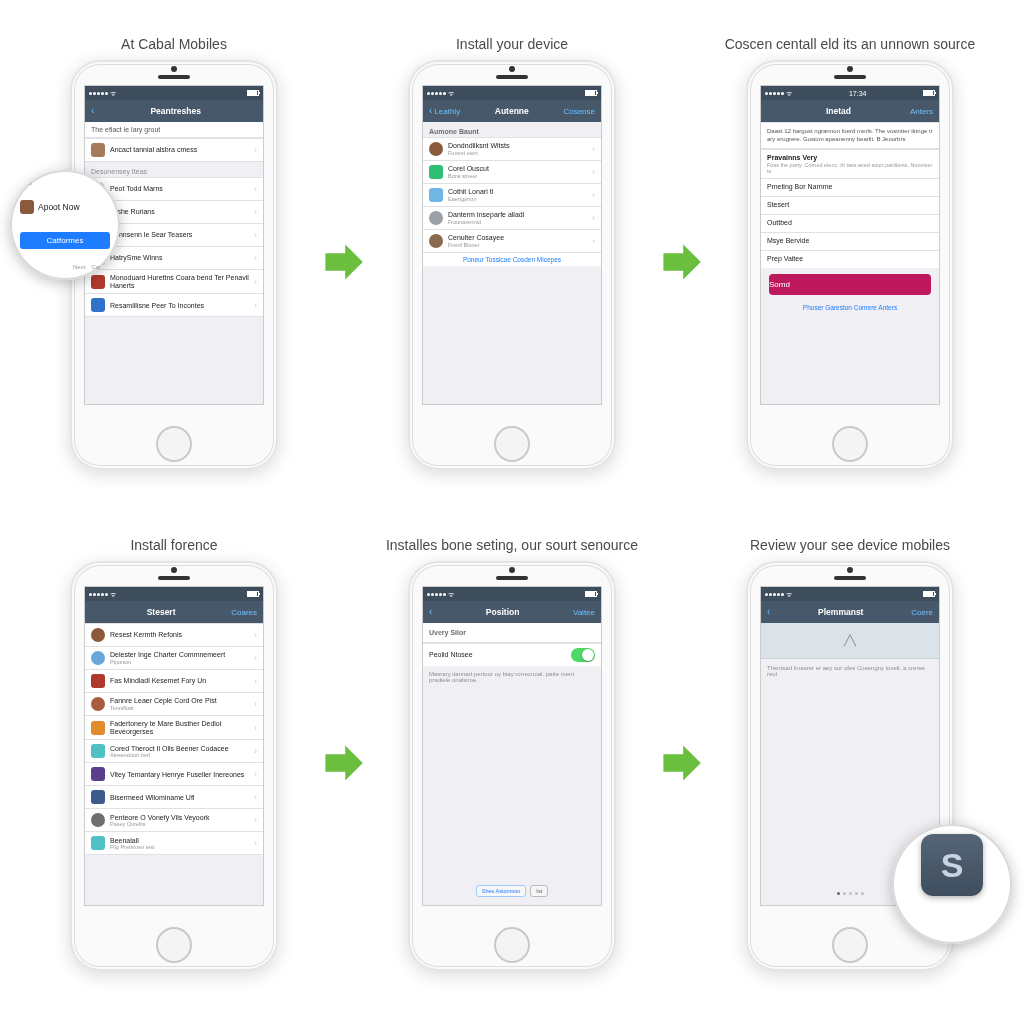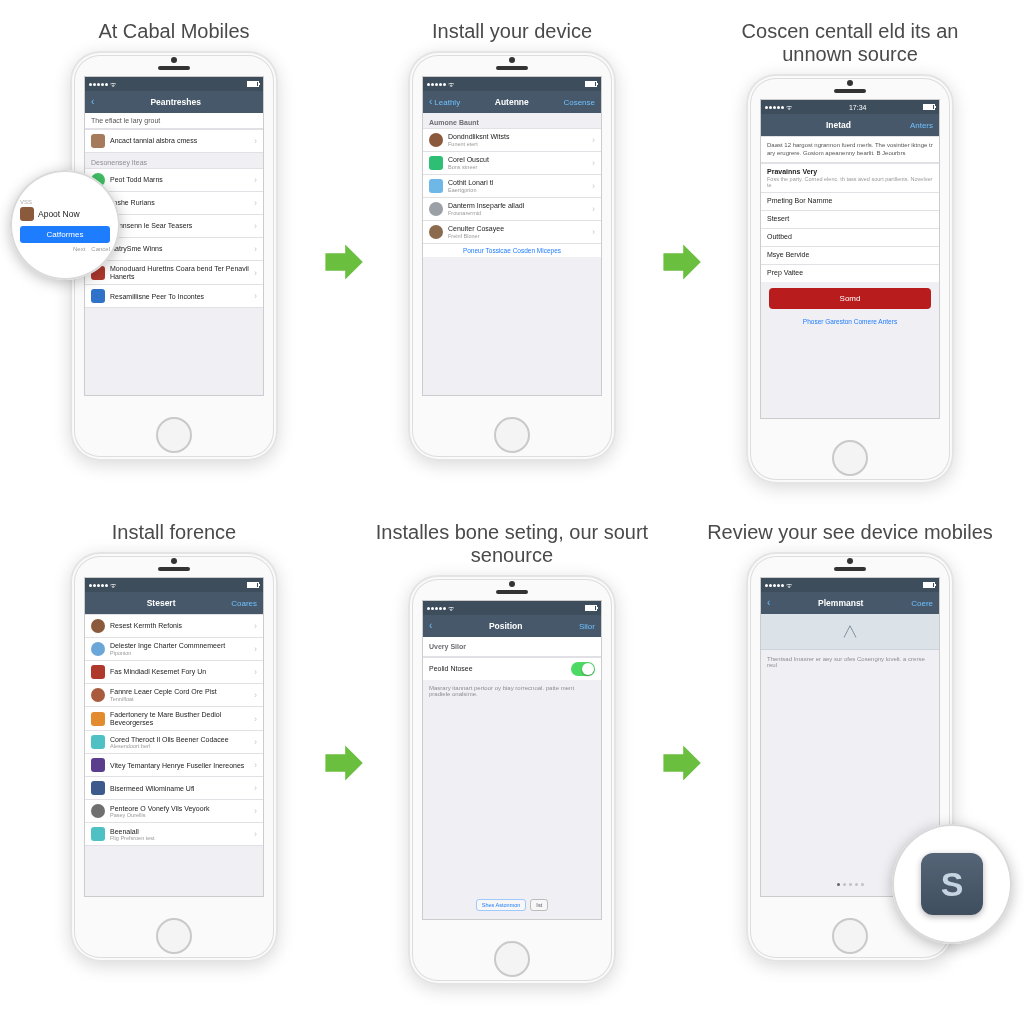--- a/index.html
+++ b/index.html
@@ -19,24 +19,25 @@
     width: 1024px;
     height: 1024px;
   }
   .cell {
     display: flex;
     flex-direction: column;
     align-items: center;
     position: relative;
   }
   .caption {
-    font-size: 20px;
+    font-size: 14px;
     color: #4a4a4a;
     margin-bottom: 8px;
-    text-align: center;
+    text-align: right;
+    margin-top: 16px;
   }
   .arrow-cell {
     display: flex;
     align-items: center;
     justify-content: center;
   }
   .arrow-cell svg { width: 44px; height: 44px; }
 
   
   .phone {
@@ -130,38 +131,38 @@
   .row .lbl{ flex:1; font-size:7px; color:#222; line-height:1.1;}
   .row .lbl .sub{ display:block; color:#999; font-size:5.5px;}
   .row .chev-r{ color:#c7c7cc; font-size:9px;}
   .app-icon{
     width:14px;height:14px;border-radius:3px;flex:0 0 14px;
     display:flex;align-items:center;justify-content:center;font-size:8px;color:#fff;
   }
   .app-icon.round{border-radius:50%;}
 
   .blue-btn{
-    margin:6px 8px;background:#b91c1c;color:#fff;text-align:center;
+    margin:6px 8px;background:#be185d;color:#fff;
     font-size:8px;padding:6px 0;border-radius:4px;
   }
   .link-text{ text-align:center; font-size:6.5px; color:#1e7cff; padding:3px 0;}
 
   .info-block{ background:#fff; border-top:1px solid #e1e1e5; border-bottom:1px solid #e1e1e5; padding:5px 6px; font-size:6px; color:#555; line-height:1.25;}
 
   
   .toggle{ width:24px;height:14px;border-radius:8px;background:#4cd964;position:relative;flex:0 0 24px;}
   .toggle::after{content:"";position:absolute;right:1px;top:1px;width:12px;height:12px;border-radius:50%;background:#fff;box-shadow:0 1px 2px rgba(0,0,0,0.3);}
 
   
   .magnify{
     position:absolute;
     width:110px;height:110px;border-radius:50%;
     background:#fff;
     box-shadow:0 3px 14px rgba(0,0,0,0.25), inset 0 0 0 2px #d9d9d9;
-    display:flex;flex-direction:column;align-items:stretch;justify-content:center;
+    display:flex;flex-direction:column;align-items:stretch;justify-content:space-between;
     padding:10px 10px;
     overflow:hidden;
   }
   .mag1{ left:-20px; top:150px;}
   .mag1 .mtiny{font-size:6px;color:#aaa;margin-bottom:2px;}
   .mag1 .mrow{display:flex;align-items:center;gap:4px;margin-bottom:3px;}
   .mag1 .mrow .mi{width:14px;height:14px;border-radius:3px;background:#8b5a3c;}
   .mag1 .mlabel{font-size:8.5px;color:#222;}
   .mag1 .mbtn{background:#1e7cff;color:#fff;font-size:8px;padding:4px 0;border-radius:3px;text-align:center;margin:2px 0 3px;}
   .mag1 .mfoot{display:flex;justify-content:flex-end;gap:6px;font-size:6px;color:#999;}
@@ -525,21 +526,21 @@
               <div class="sb-batt">
                 <i></i>
               </div>
             </div>
         </div>
         <div class="nav-bar">
           <span class="nav-back">
               <span class="chev">‹</span>
             </span>
           <span class="nav-title">Position</span>
-          <span class="nav-right">Silor</span>
+          <span class="nav-right">Vaitee</span>
         </div>
         <div class="content">
           <div class="sect-title" style="background:#fff;border-bottom:1px solid #e1e1e5;padding:6px;">Uvery Silor</div>
           <div class="row">
             <div class="lbl">Peolid Ntosee</div>
             <div class="toggle"></div>
           </div>
           <div style="padding:5px 6px;font-size:6px;color:#8e8e93;">Masrary itannart pertoor oy biay rorrecnoal. patte ment pradiele onalsime.</div>
         </div>
         <div class="seg-btns">

